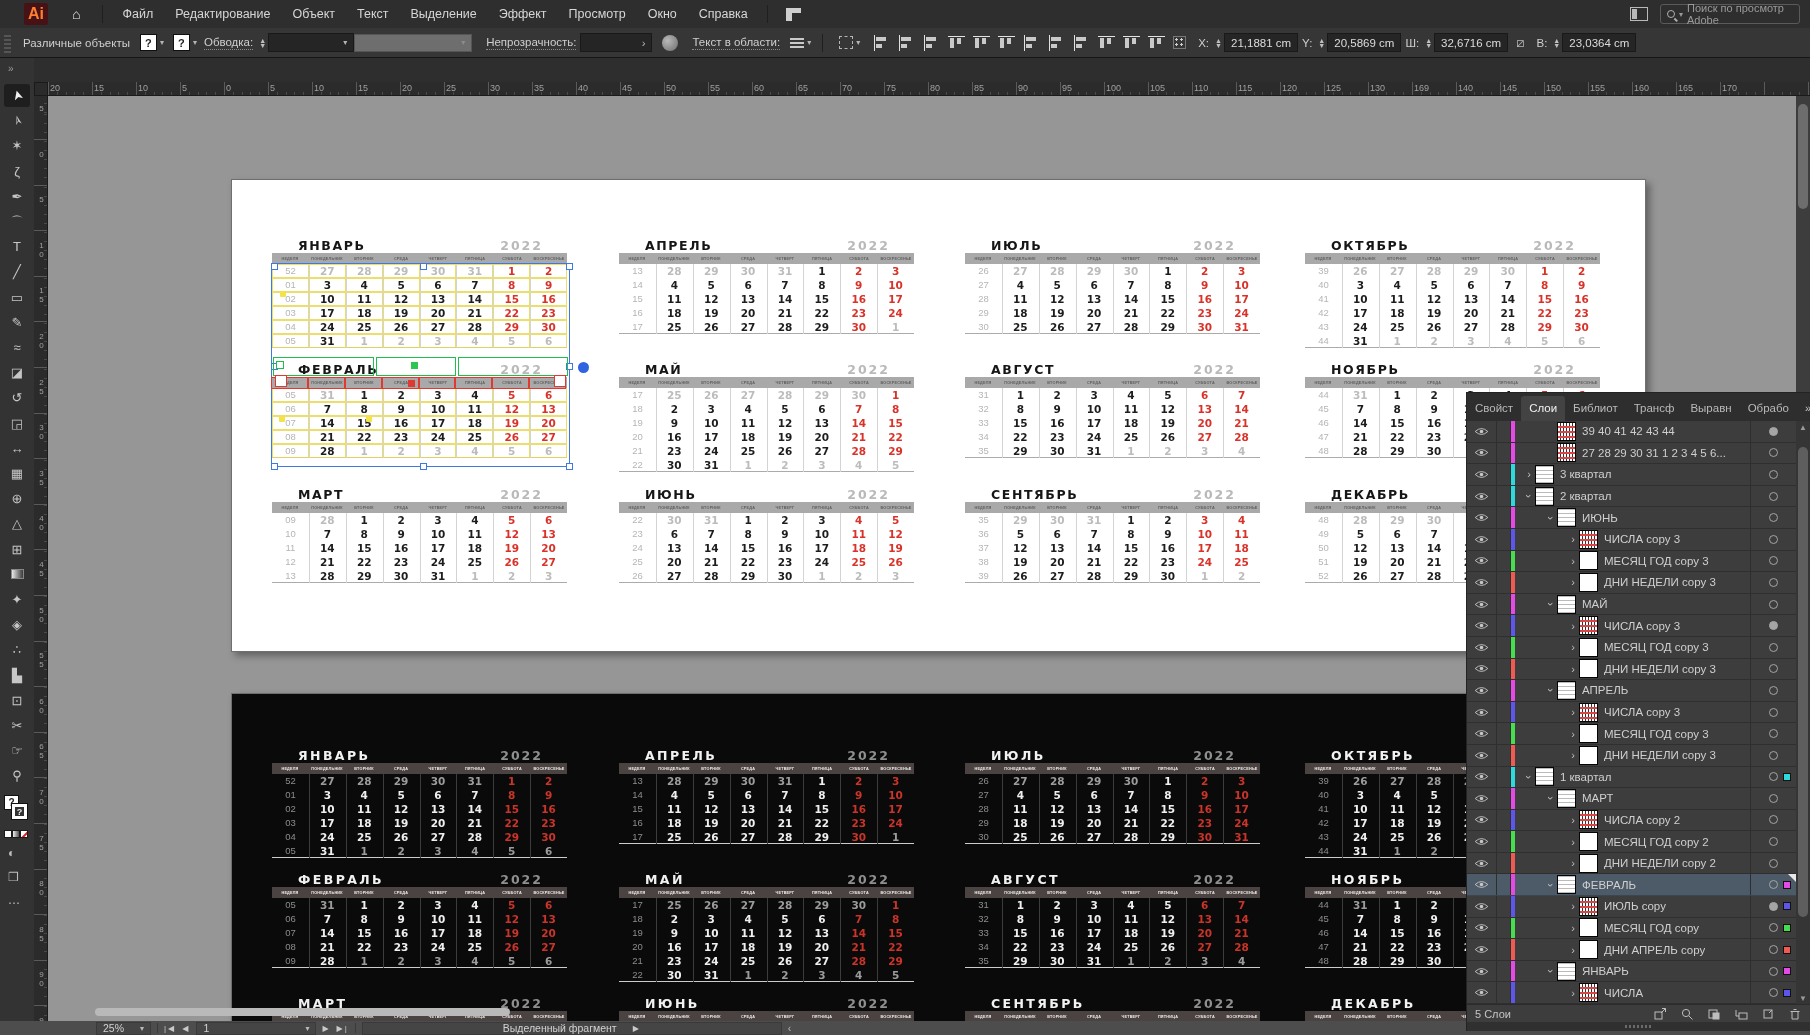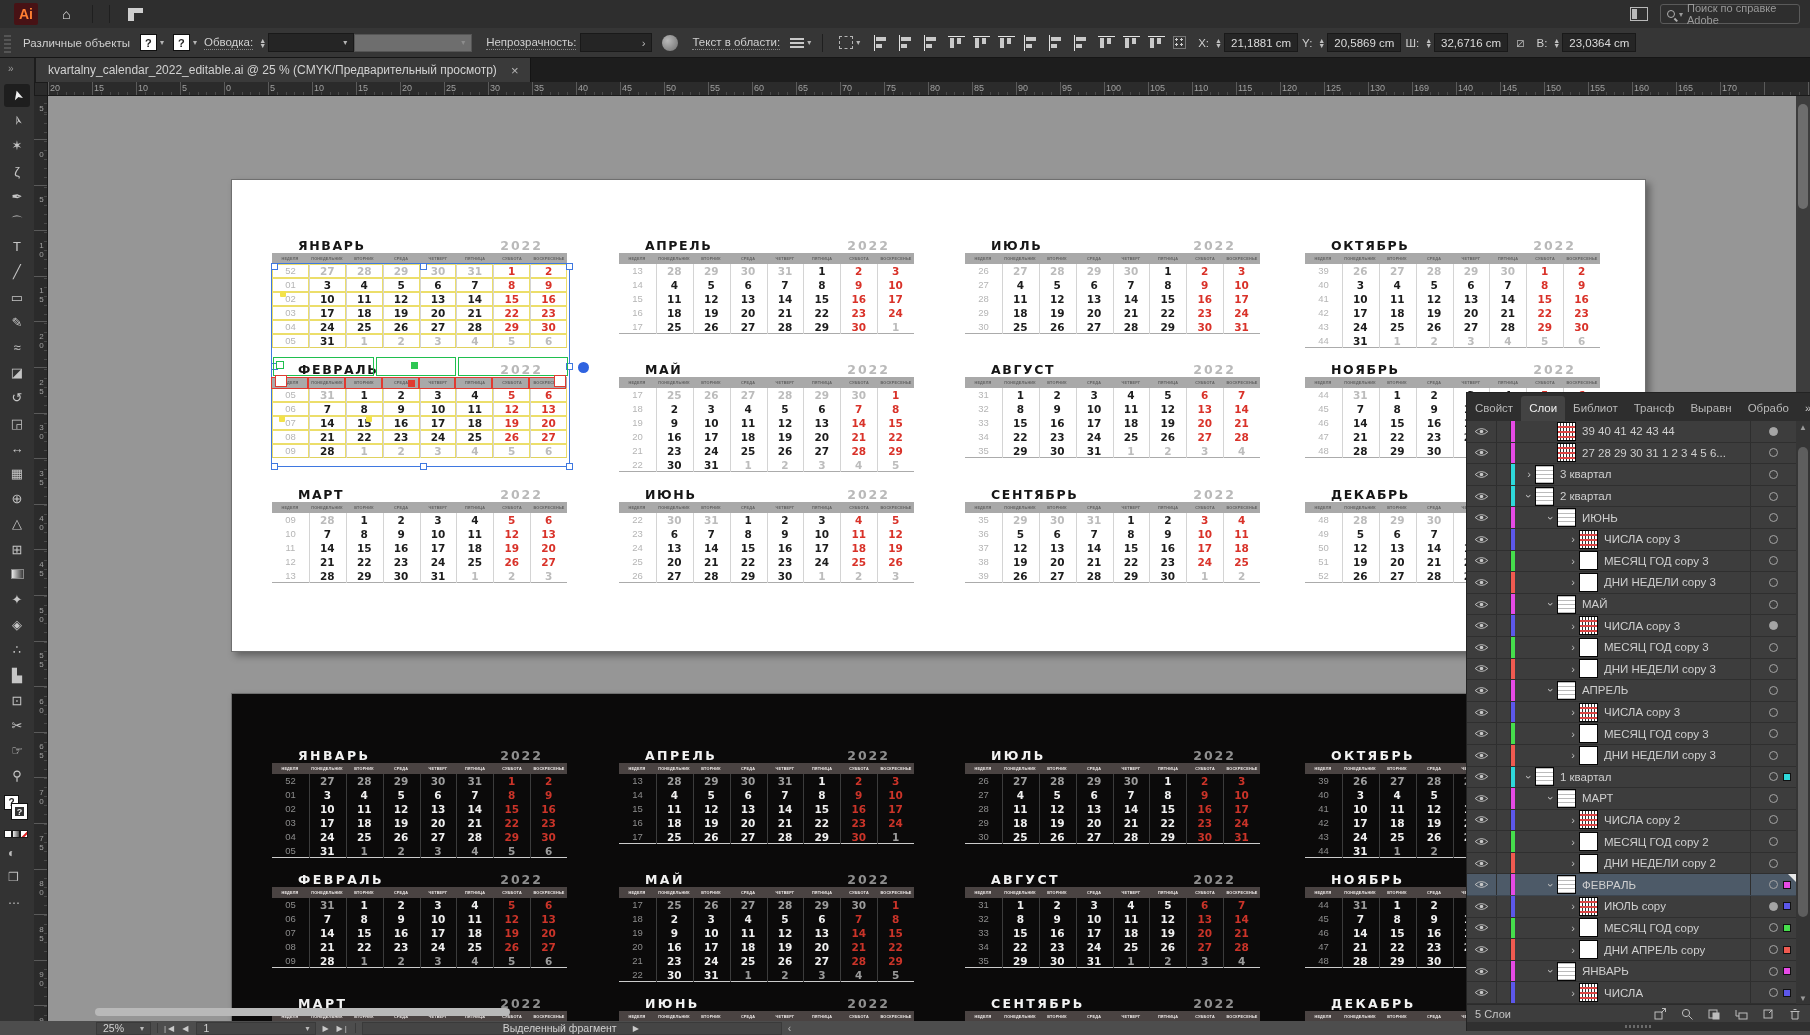--- a/index.html
+++ b/index.html
@@ -4,21 +4,21 @@
 <style>
   * { margin:0; padding:0; box-sizing:border-box; }
   html,body { width:1810px; height:1035px; overflow:hidden; background:#2e2e2e;
     font-family:"Liberation Sans", sans-serif; -webkit-font-smoothing:antialiased; }
   #app { position:relative; width:1810px; height:1035px; }
 
   
   #menu-bar { position:absolute; left:0; top:0; width:1810px; height:28px; background:#2e2e2e;
     display:flex; align-items:center; color:#d6d6d6; font-size:12.5px; z-index:30; }
   #ai-logo { width:24px; height:22px; background:#471215; color:#ff7f32; font-weight:bold;
-    font-size:14px; display:flex; align-items:center; justify-content:center; margin:0 10px 0 14px; border-radius:2px;}
+    font-size:16px; display:flex; align-items:center; justify-content:center; margin:0 10px 0 24px; border-radius:2px;}
   #home-icon { color:#e8e8e8; font-size:14px; margin:0 14px; }
   .vsep { width:1px; height:18px; background:#1f1f1f; margin:0 8px; }
   .menu-item { padding:0 11px; cursor:default; }
   #ws-icon { margin-left:10px; width:15px; height:13px; background:#cfcfcf; position:relative; }
   #ws-icon::after{ content:""; position:absolute; right:0; bottom:0; width:7px; height:6px; background:#2e2e2e; border-left:2px solid #2e2e2e; border-top:2px solid #2e2e2e;}
   #menu-right { margin-left:auto; display:flex; align-items:center; gap:12px; padding-right:10px; }
   #panel-toggle-icon { width:18px; height:14px; border:1px solid #b9b9b9; position:relative; }
   #panel-toggle-icon::after { content:""; position:absolute; left:1px; top:1px; bottom:1px; width:5px; background:#b9b9b9; }
   #help-search { width:140px; height:20px; border:1px solid #5a5a5a; border-radius:3px; display:flex; align-items:center; gap:4px; padding:0 6px; color:#9a9a9a; font-size:11px; }
   .glass { width:8px; height:8px; border:1.5px solid #b0b0b0; border-radius:50%; position:relative; flex:none;}
@@ -188,28 +188,39 @@
 </style>
 </head>
 <body>
 
 <div id="app">
 
   <div id="menu-bar">
     <div id="ai-logo">Ai</div>
     <span id="home-icon">⌂</span>
     <span class="vsep"></span>
+    <div id="menu-items" style="display: flex;">
+        <span class="menu-item">Файл</span>
+        <span class="menu-item">Редактирование</span>
+        <span class="menu-item">Объект</span>
+        <span class="menu-item">Текст</span>
+        <span class="menu-item">Выделение</span>
+        <span class="menu-item">Эффект</span>
+        <span class="menu-item">Просмотр</span>
+        <span class="menu-item">Окно</span>
+        <span class="menu-item">Справка</span>
+      </div>
     <span class="vsep"></span>
     <span id="ws-icon"></span>
     <div id="menu-right">
       <span id="panel-toggle-icon"></span>
       <div id="help-search">
         <span class="glass"></span>
         <span style="font-size:8px;color:#9a9a9a;">▾</span>
-        <span>Поиск по справке Adobe</span>
+        <span>Поиск по просмотр Adobe</span>
       </div>
     </div>
   </div>
 
   <div id="control-bar">
     <span id="grip"></span>
     <span class="cb-label">Различные объекты</span>
     <span class="swatch-q">?</span>
     <span class="chev">▾</span>
     <span class="swatch-q">?</span>
@@ -319,26 +330,20 @@
     <span class="field">32,6716 cm</span>
     <span style="margin:0 8px;color:#b9b9b9;font-size:13px;">⧄</span>
     <span class="cb-label">В:</span>
     <span class="stepper">
         <span>▲</span>
         <span>▼</span>
       </span>
     <span class="field">23,0364 cm</span>
   </div>
 
-  <div id="tab-bar">
-    <div id="doc-tab">
-      <span>kvartalny_calendar_2022_editable.ai @ 25 % (CMYK/Предварительный просмотр)</span>
-      <span id="tab-close">×</span>
-    </div>
-  </div>
 
   <div id="toolbar">
     <span id="tb-expand">»</span>
     <div id="tools">
         <div class="tool active" style="top: 26px;">
           <span class="rot-up">➤</span>
         </div>
         <div class="tool" style="top: 51.2px;">
           <span class="rot-up">➢</span>
         </div>

